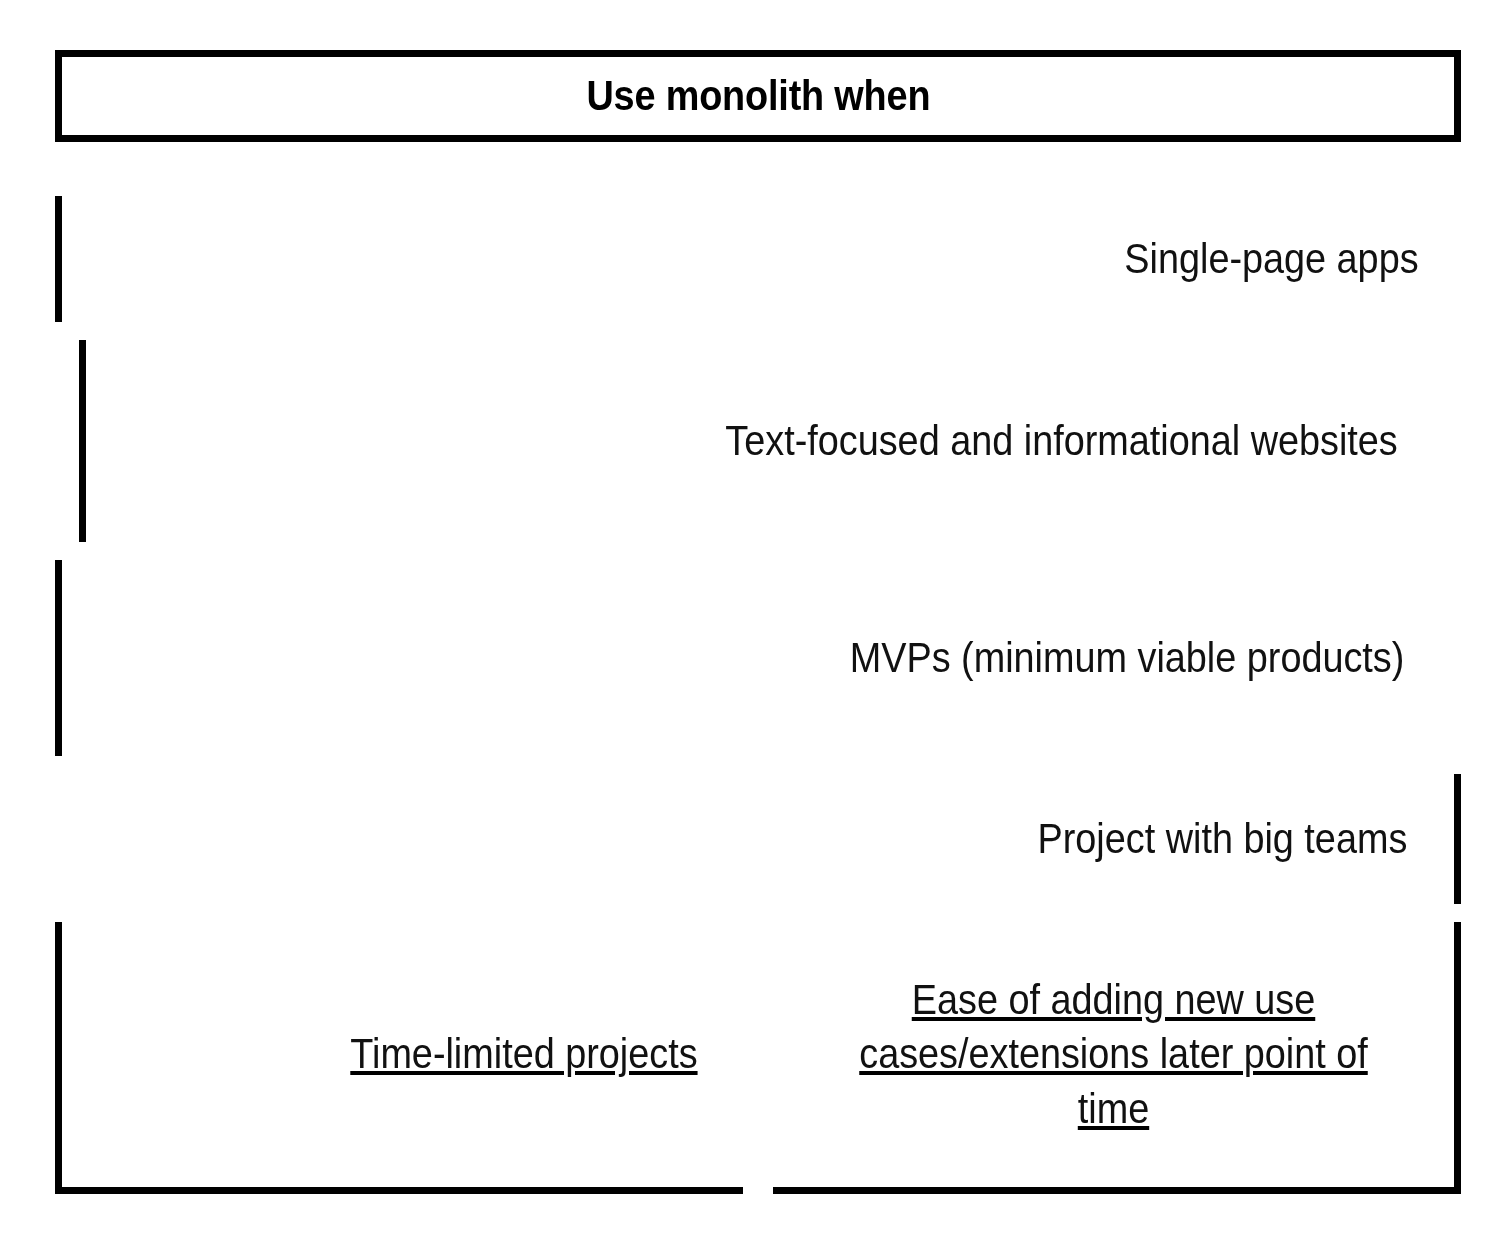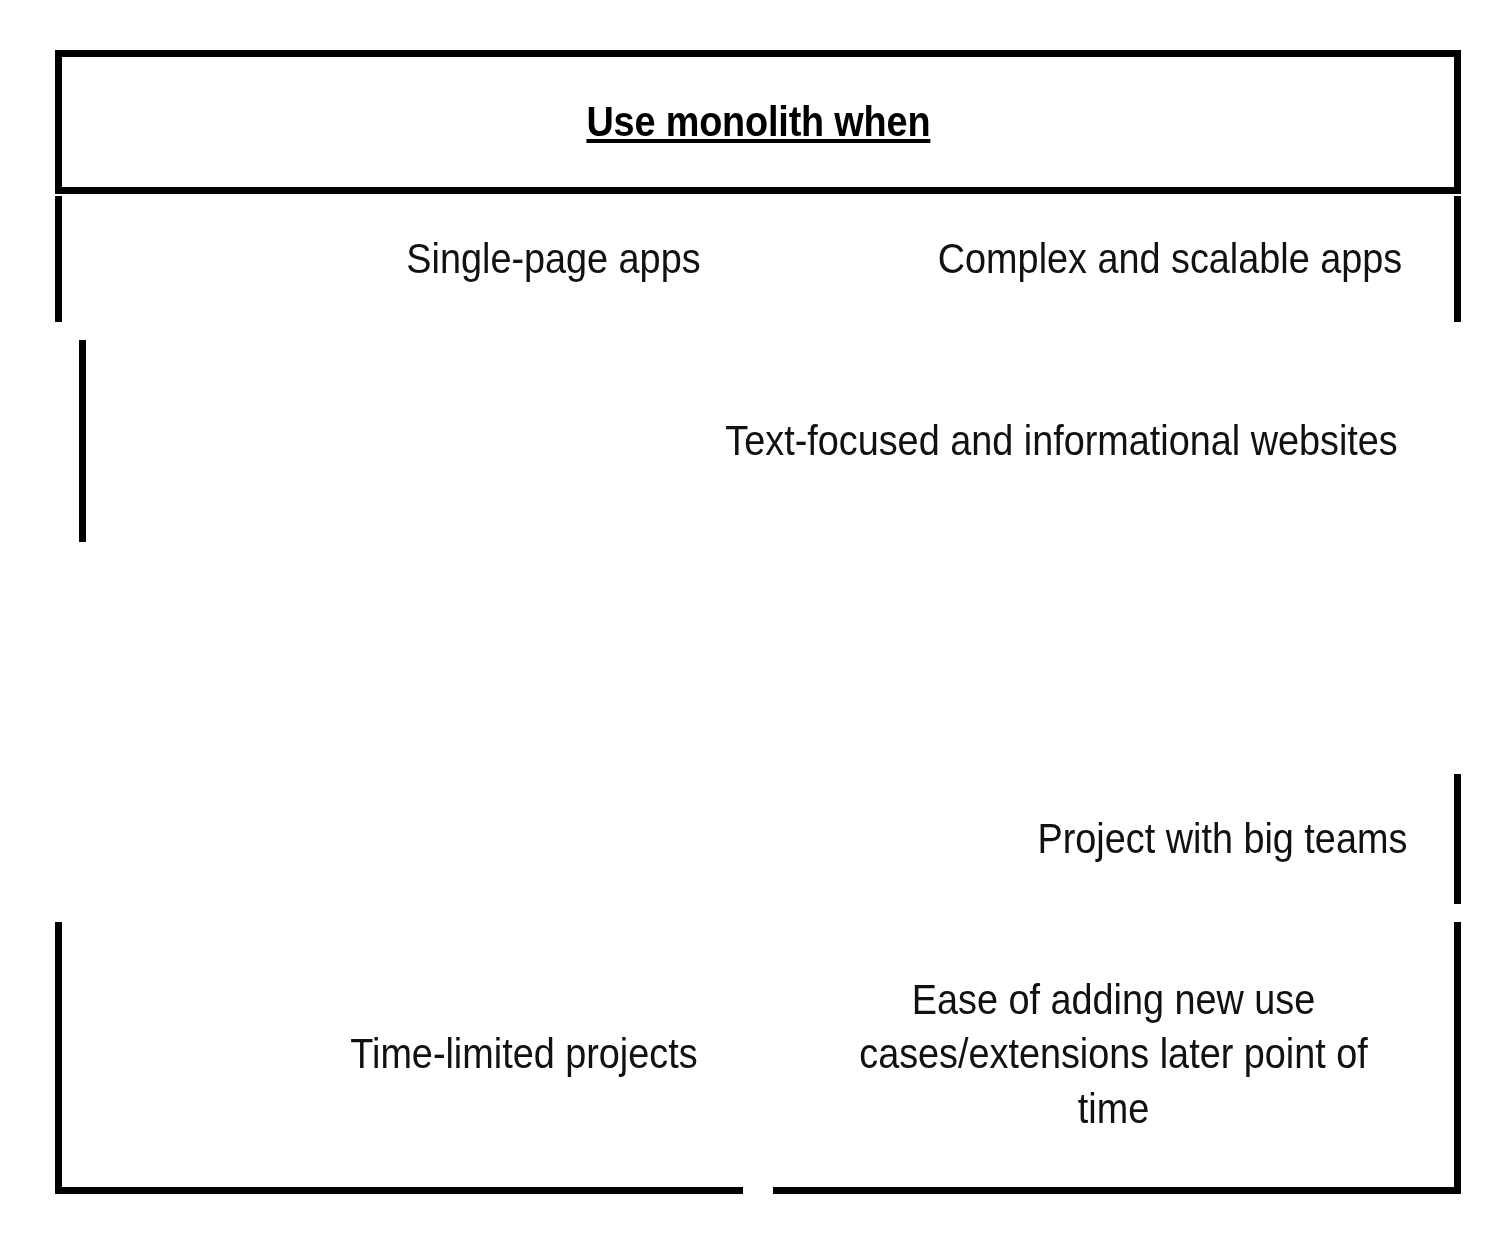--- a/index.html
+++ b/index.html
@@ -20,24 +20,23 @@
     background: #ffffff;
     overflow: hidden;
   }
 
   
   .header-row {
     position: absolute;
     left: 55px;
     top: 50px;
     width: 1406px;
-    height: 144px;
+    height: 92px;
     display: flex;
     gap: 26px;
-    text-decoration: underline;
   }
   .header-cell {
     flex: 1 1 0;
     border: 7px solid #000000;
     box-sizing: border-box;
     display: flex;
     align-items: center;
     justify-content: center;
     background: #ffffff;
   }
@@ -82,20 +81,21 @@
   }
   .body-cell.left-col {
     border-left: 7px solid #000000;
   }
   .body-cell.right-col {
     border-right: 7px solid #000000;
   }
   
   .body-row.last .body-cell {
     border-bottom: 7px solid #000000;
+    text-decoration: underline;
   }
 
   .cell-text {
     font-size: 42px;
     font-weight: 400;
     line-height: 1.30;
     color: #111111;
     padding: 0 26px;
     transform: scaleX(0.9);
     transform-origin: center center;
@@ -119,32 +119,32 @@
       <span class="htext">Use monolith when</span>
     </div>
   </div>
 
   <div class="body-grid">
 
     <div class="body-row row-h1">
       <div class="body-cell left-col">
         <span class="cell-text">Single-page apps</span>
       </div>
-      <div class="body-cell right-col">
-        <span class="cell-text">Complex and scalable apps</span>
-      </div>
     </div>
 
     <div class="body-row row-h2">
       <div class="body-cell left-col">
         <span class="cell-text">Text-focused and informational websites</span>
       </div>
     </div>
 
     <div class="body-row row-h3">
+      <div class="body-cell left-col">
+        <span class="cell-text">MVPs (minimum viable products)</span>
+      </div>
     </div>
 
     <div class="body-row row-h4">
       <div class="body-cell right-col">
         <span class="cell-text">Project with big teams</span>
       </div>
     </div>
 
     <div class="body-row row-h5 last">
       <div class="body-cell left-col">

